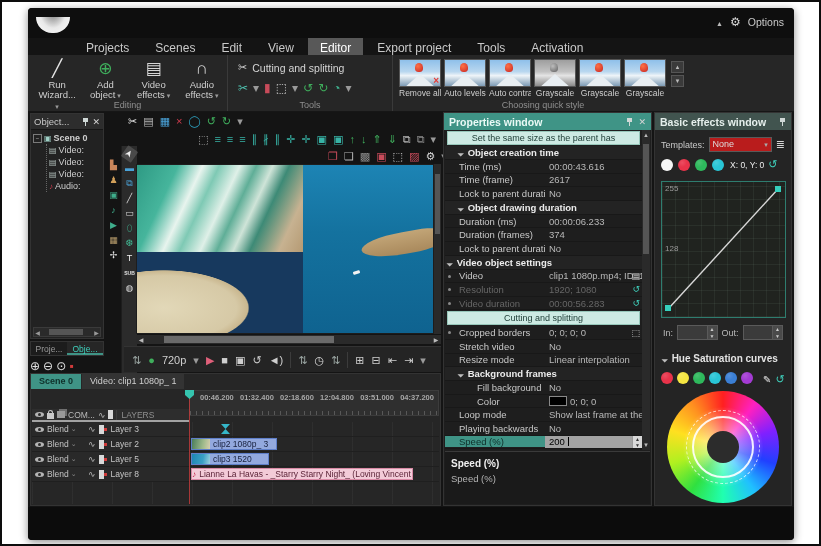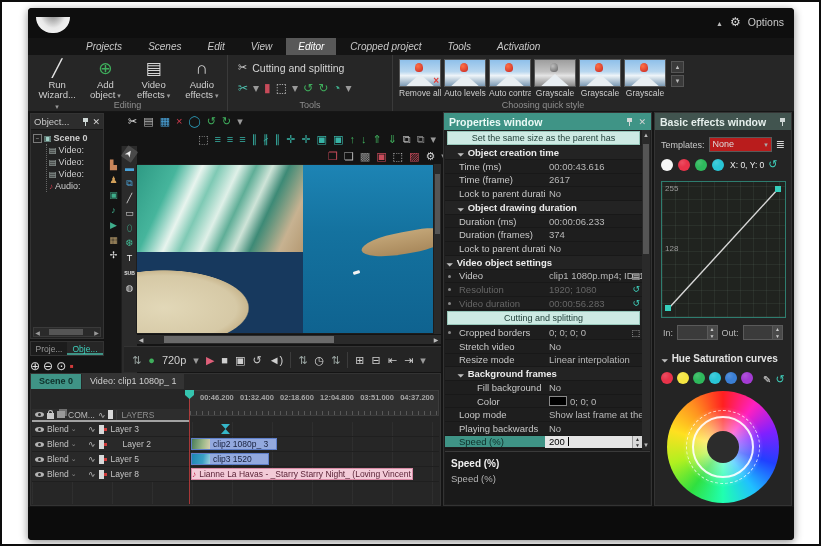--- a/index.html
+++ b/index.html
@@ -9,21 +9,21 @@
 
   
   .topbar{position:absolute;left:0;top:0;width:100%;height:30px;background:#0e0e0e;}
   .logo{position:absolute;left:8px;top:9px;width:34px;height:16px;background:radial-gradient(ellipse at 50% -40%,#6f6f6f 0%,#e9e9e9 55%,#fdfdfd 100%);border-radius:0 0 18px 18px;}
   .top-right{position:absolute;right:10px;top:7px;display:flex;align-items:center;gap:7px;color:#c9c9c9;font-size:10.5px;}
   .chev-up::before{content:"▲";font-size:7px;color:#bbb;}
   .gear::before{content:"⚙";font-size:12px;color:#d8d8d8;}
 
   
   .menubar{position:absolute;left:46px;top:30px;right:0;height:17px;display:flex;align-items:stretch;gap:2px;}
-  .menu-item{color:#c9c9c9;font-size:10px;padding:3px 12px 0 12px;cursor:default;font-style:italic;}
+  .menu-item{color:#c9c9c9;font-size:12px;padding:3px 12px 0 12px;cursor:default;}
   .menu-item.active{background:#585858;color:#fff;}
 
   
   .ribbon{position:absolute;left:0;top:47px;width:100%;height:56px;background:#262626;border-bottom:1px solid #161616;display:flex;}
   .rgroup{position:relative;height:100%;border-right:1px solid #3a3a3a;box-sizing:border-box;}
   .rgroup-label{position:absolute;bottom:1px;left:0;right:0;text-align:center;color:#8f8f8f;font-size:9px;}
   .edit-btns{display:flex;padding:3px 4px 0 8px;gap:6px;}
   .edit-btn{width:44px;text-align:center;color:#d0d0d0;font-size:9.5px;line-height:10px;}
   .edit-btn .bicon{display:block;height:22px;font-size:17px;line-height:22px;}
   .caret::after{content:" ▾";font-size:7px;color:#9a9a9a;}
@@ -130,21 +130,21 @@
   .props-title{height:17px;background:#3f9486;color:#eafaf6;font-size:10.5px;font-weight:bold;display:flex;align-items:center;padding:0 5px;gap:5px;}
   .props-title .sp{flex:1;}
   .props-list{position:absolute;left:1px;top:17px;right:9px;bottom:55px;overflow:hidden;}
   .prow{display:flex;align-items:center;height:12.6px;font-size:9.5px;background:#1e1e1e;border-bottom:1px solid #181818;color:#c9c9c9;position:relative;}
   .prow .lbl{flex:0 0 100px;overflow:hidden;white-space:nowrap;padding-left:14px;box-sizing:border-box;}
   .prow .val{flex:1;color:#b9b9b9;padding-left:4px;overflow:hidden;white-space:nowrap;display:flex;align-items:center;gap:3px;position:relative;height:100%;}
   .prow.lvl2 .lbl{padding-left:32px;}
   .prow.disabled .lbl,.prow.disabled .val{color:#666;}
   .prow.bullet::before{content:"";position:absolute;left:3px;top:5px;width:3px;height:3px;border-radius:50%;background:#8a8a8a;}
   .prow.selected .lbl{background:#3f9486;color:#0e2f29;}
-  .prow.selected .val{background:#e5e5e5;color:#000;}
+  .prow.selected .val{background:#a3a3a3;color:#000;}
   .prow.selected .val::after{content:"";width:1px;height:9px;background:#000;margin-left:0;}
   .vicon{position:absolute;right:2px;font-size:9px;color:#3fd0bc;}
   .vicon.file{color:#cfcfcf;}
   .spin{position:absolute;right:0;top:0;bottom:0;width:9px;background:#d8d8d8;display:flex;flex-direction:column;border-left:1px solid #999;}
   .spin i{flex:1;font-style:normal;font-size:5px;color:#333;text-align:center;line-height:6px;}
   .swatch{width:16px;height:8px;background:#000;border:1px solid #888;}
   .psection{display:flex;align-items:center;gap:4px;height:13px;font-size:9.5px;font-weight:bold;color:#ececec;background:#232323;border-bottom:1px solid #181818;padding-left:14px;}
   .psection.lvl0{padding-left:3px;}
   .psection::before{content:"◢";font-size:6px;color:#bdbdbd;transform:rotate(45deg);}
   .pbutton{height:12px;line-height:12px;margin:1px 2px;background:#cdeae3;border:1px solid #97c7ba;color:#1c3b34;text-align:center;font-size:9px;}
@@ -202,21 +202,21 @@
       <span>Options</span>
     </div>
   </div>
 
   <div class="menubar">
         <div class="menu-item">Projects</div>
         <div class="menu-item">Scenes</div>
         <div class="menu-item">Edit</div>
         <div class="menu-item">View</div>
         <div class="menu-item active">Editor</div>
-        <div class="menu-item">Cropped project</div>
+        <div class="menu-item">Export project</div>
         <div class="menu-item">Tools</div>
         <div class="menu-item">Activation</div>
       </div>
 
   <div class="ribbon">
     <div class="rgroup" style="width:200px">
       <div class="edit-btns">
             <div class="edit-btn">
               <span class="bicon" style="color: rgb(232, 232, 232);">╱</span>
               <div>Run</div>
@@ -505,21 +505,21 @@
             </div>
           </div>
           <div class="tl-row">
             <div class="tl-cells">
               <span class="ico-eye"></span>
               <span class="blend">
                 <span>Blend</span>
               </span>
               <span class="ico-wave"></span>
               <span class="ico-film red"></span>
-              <span style="margin-left: 16px;">Layer 2</span>
+              <span style="margin-left: 4px;">Layer 2</span>
             </div>
             <div class="tl-lane">
               <div class="clip video" style="left: 2px; width: 86px;">
                 <span class="cthumb" style="background: linear-gradient(100deg, rgb(74, 125, 90), rgb(157, 185, 138) 60%, rgb(216, 207, 174));"></span>
                 <span>clip2 1080p_ 3</span>
               </div>
             </div>
           </div>
           <div class="tl-row">
             <div class="tl-cells">

